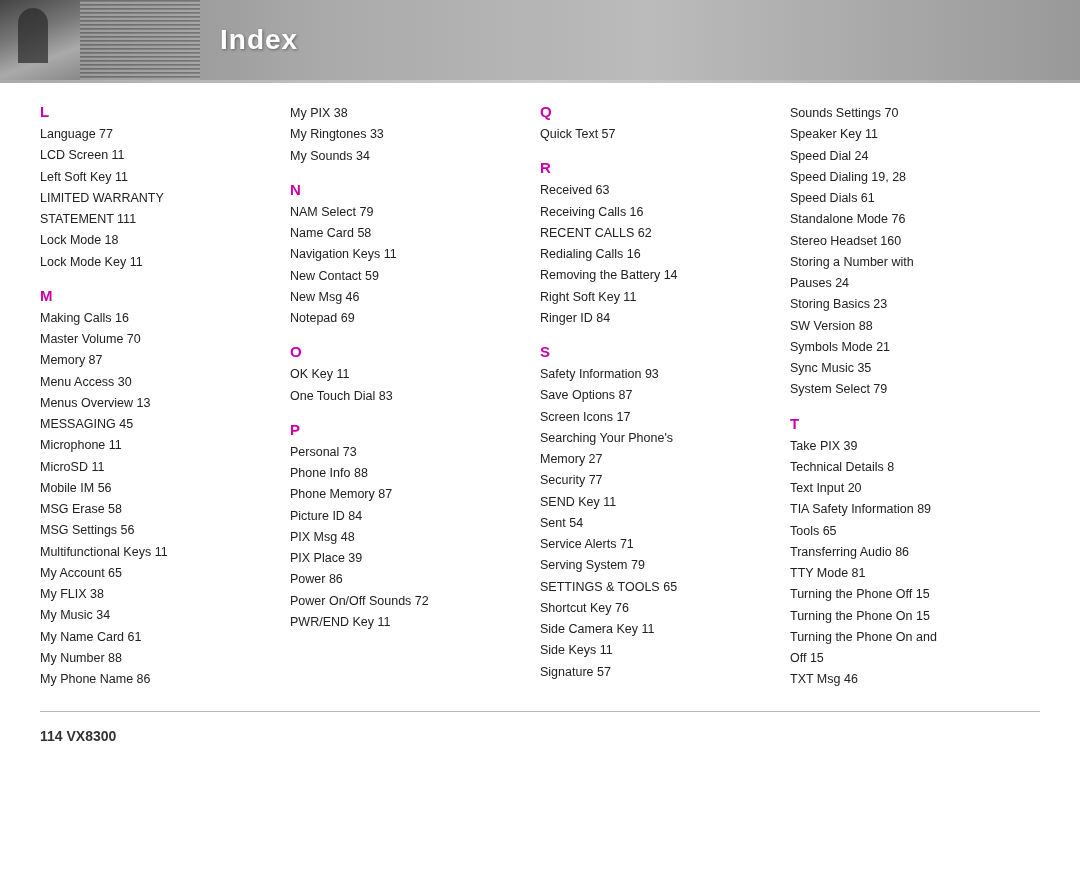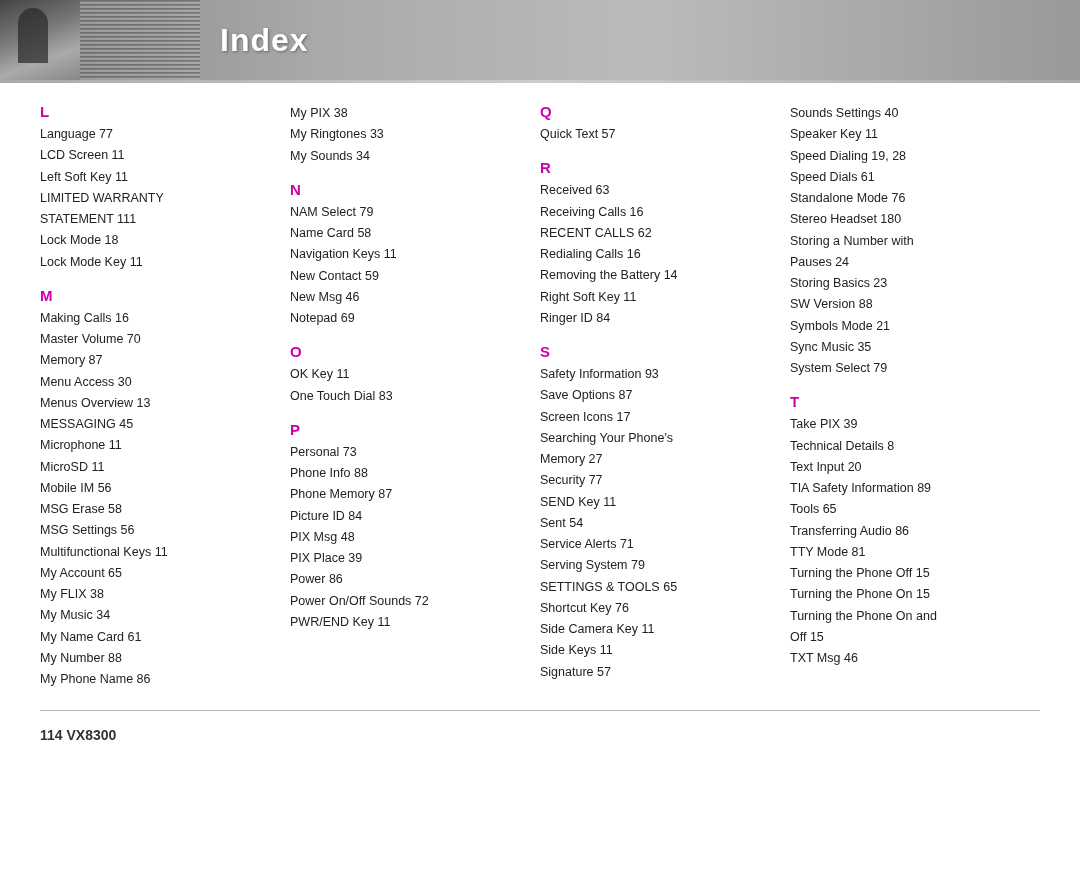--- a/index.html
+++ b/index.html
@@ -48,21 +48,21 @@
     }
     .header-image-area::before {
       content: '';
       position: absolute;
       top: 10px; left: 10px;
       width: 40px; height: 50px;
       background: rgba(80,80,80,0.6);
       border-radius: 2px;
     }
     .header-title {
-      font-size: 32px;
+      font-size: 28px;
       font-weight: bold;
       color: #fff;
       margin-left: 20px;
       text-shadow: 1px 1px 3px rgba(0,0,0,0.4);
       letter-spacing: 1px;
     }
 
     
     .header-rule {
       width: 100%;
@@ -219,26 +219,27 @@
     <div class="entry">Service Alerts  71</div>
     <div class="entry">Serving System  79</div>
     <div class="entry">SETTINGS &amp; TOOLS  65</div>
     <div class="entry">Shortcut Key  76</div>
     <div class="entry">Side Camera Key  11</div>
     <div class="entry">Side Keys  11</div>
     <div class="entry">Signature  57</div>
   </div>
 
   <div class="column">
-    <div class="entry">Sounds Settings  40</div>
+    <div class="entry">Sounds Settings  70</div>
     <div class="entry">Speaker Key  11</div>
+    <div class="entry">Speed Dial  24</div>
     <div class="entry">Speed Dialing  19, 28</div>
     <div class="entry">Speed Dials  61</div>
     <div class="entry">Standalone Mode  76</div>
-    <div class="entry">Stereo Headset  180</div>
+    <div class="entry">Stereo Headset  160</div>
     <div class="entry">Storing a Number with</div>
     <div class="entry">Pauses  24</div>
     <div class="entry">Storing Basics  23</div>
     <div class="entry">SW Version  88</div>
     <div class="entry">Symbols Mode  21</div>
     <div class="entry">Sync Music  35</div>
     <div class="entry">System Select  79</div>
 
     <div class="section-letter">T</div>
     <div class="entry">Take PIX  39</div>

